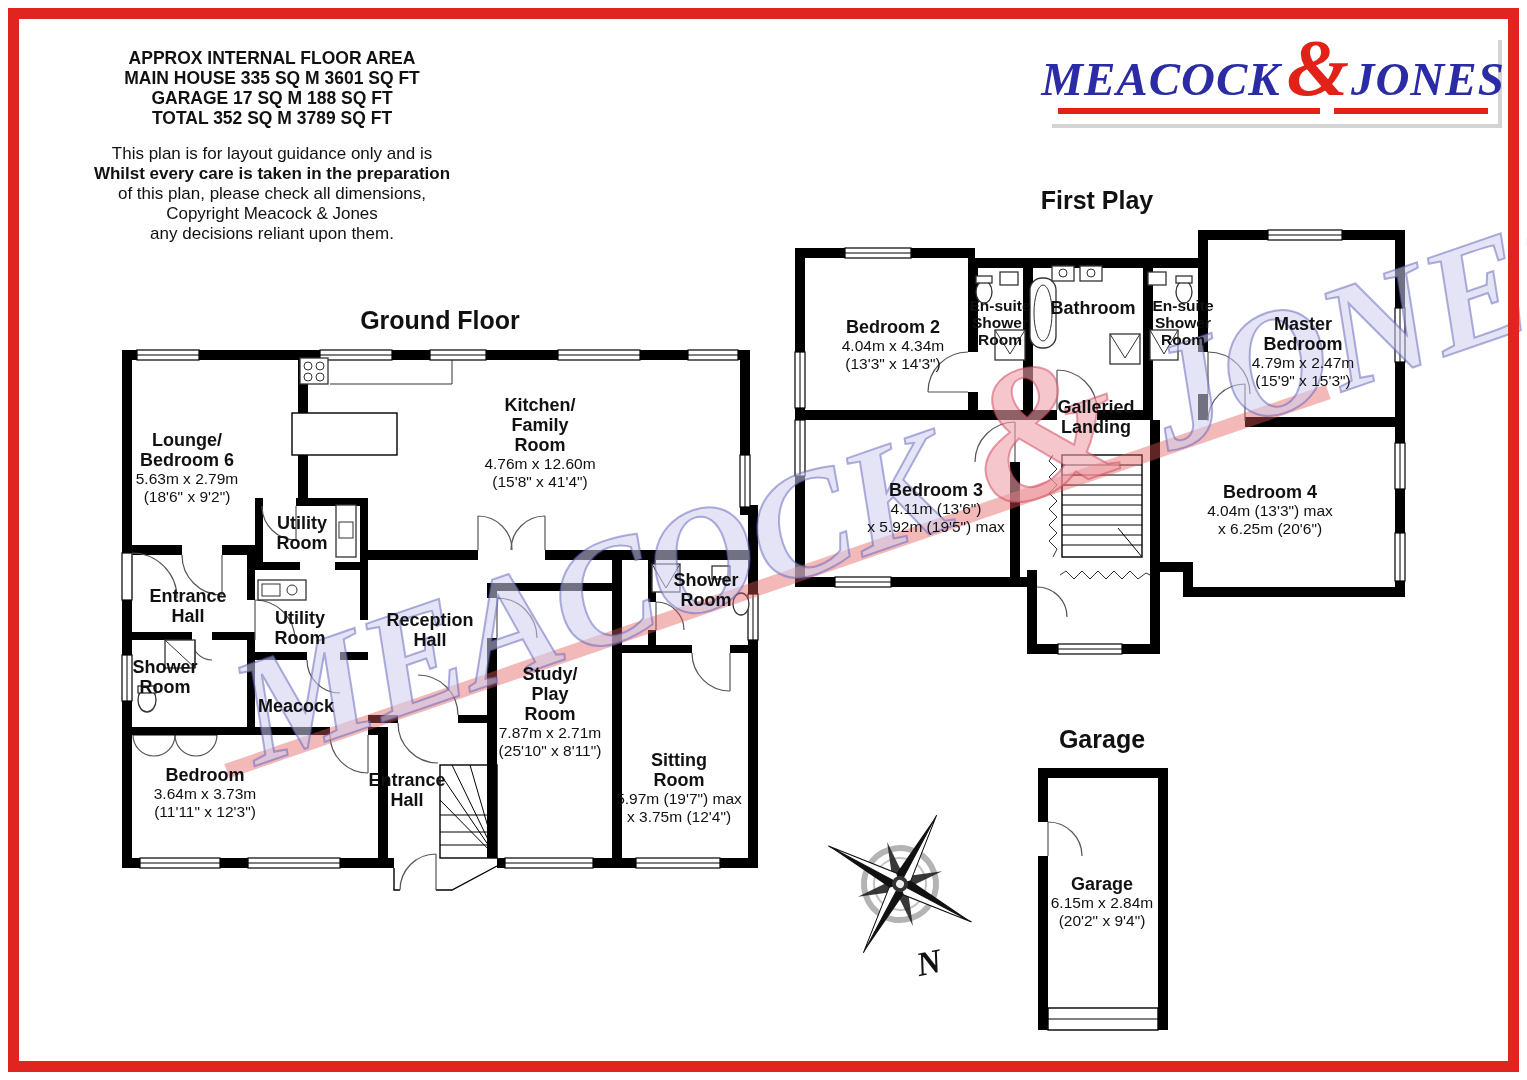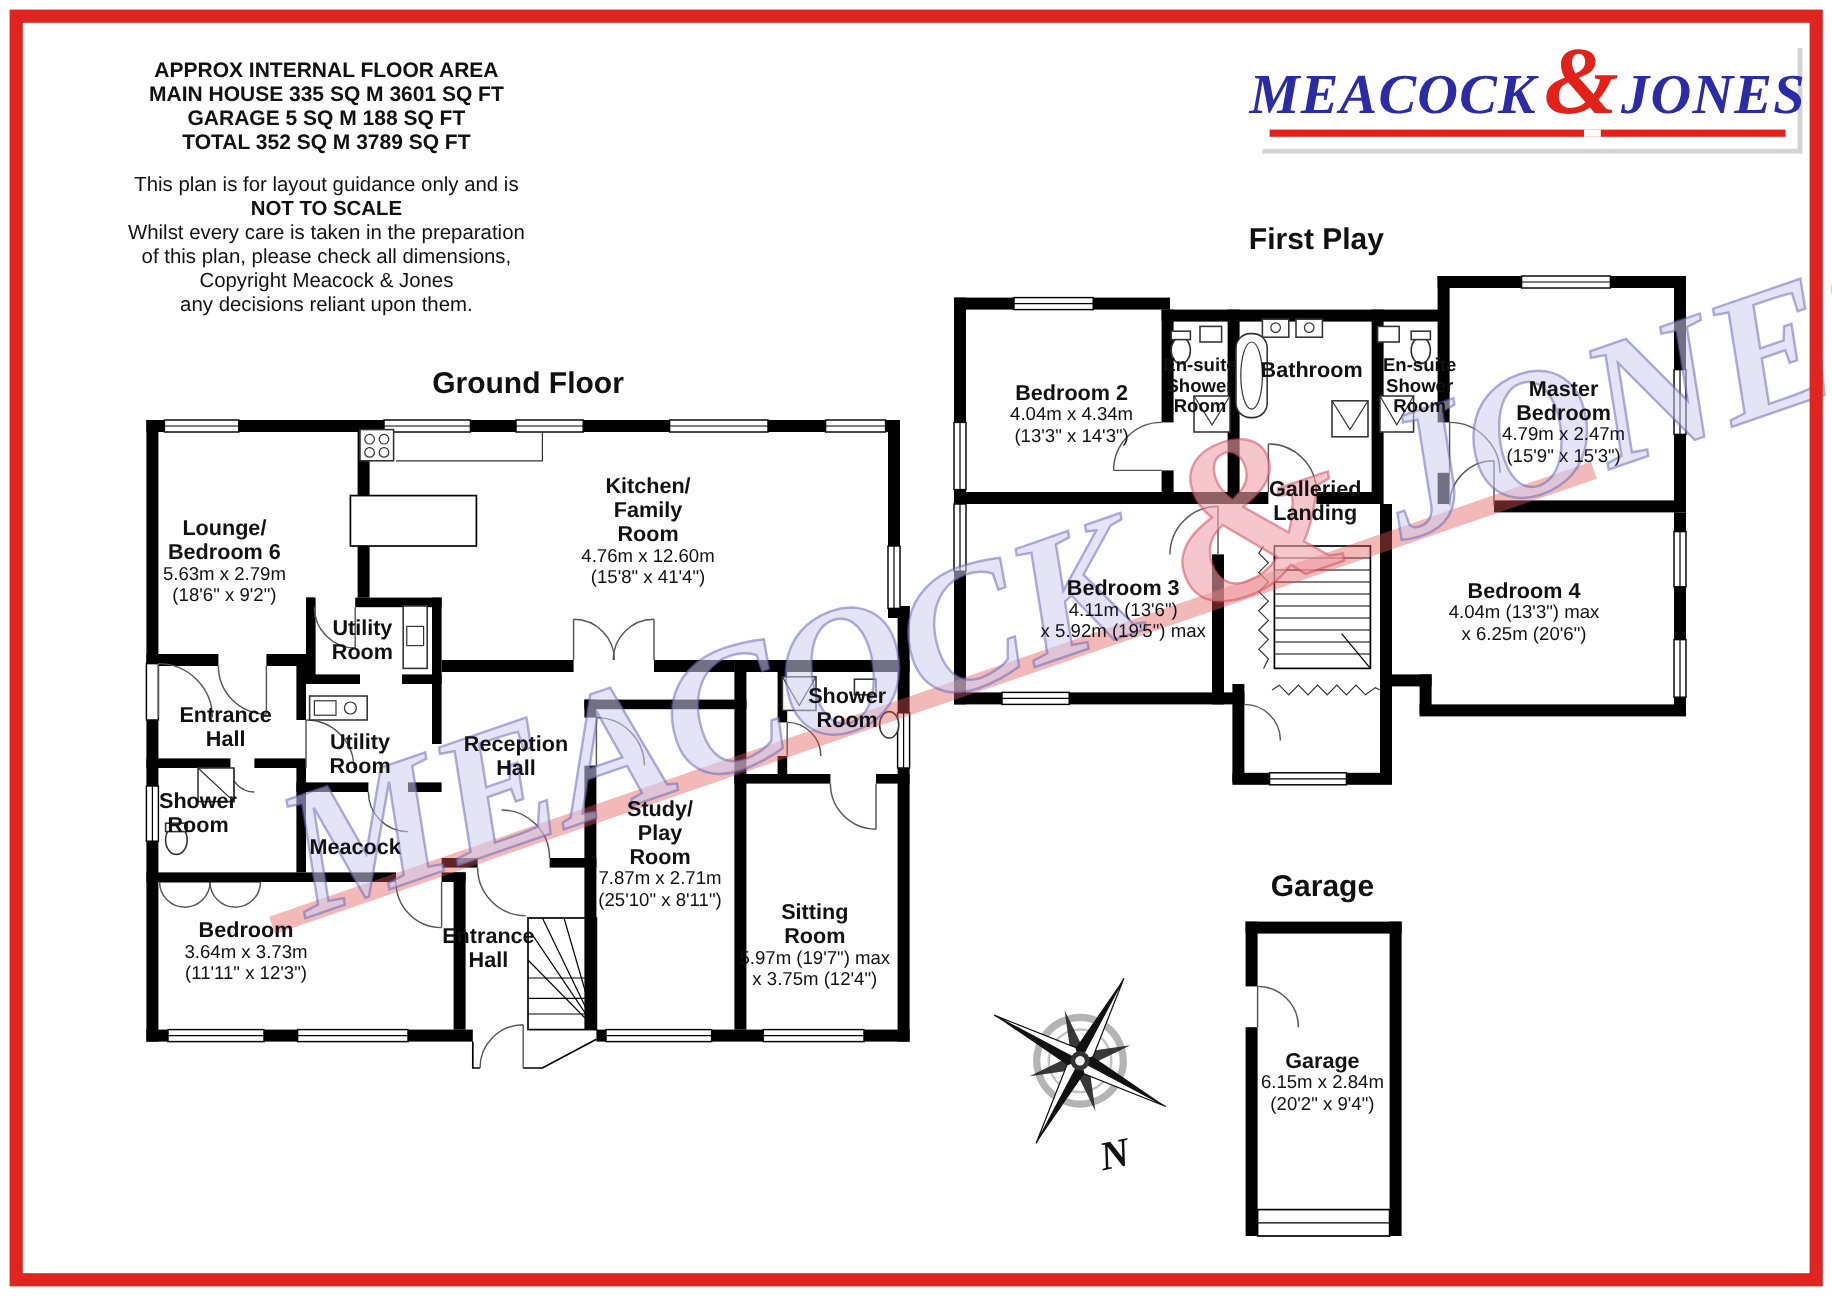--- a/index.html
+++ b/index.html
@@ -55,26 +55,25 @@
 </head>
 <body>
 
 <div class="page">
   <div class="page-border"></div>
 
   <div class="info-block">
     <div class="info-areas">
         <div>APPROX INTERNAL FLOOR AREA</div>
         <div>MAIN HOUSE 335 SQ M 3601 SQ FT</div>
-        <div>GARAGE 5 SQ M 188 SQ FT</div>
+        <div>GARAGE 17 SQ M 188 SQ FT</div>
         <div>TOTAL 352 SQ M 3789 SQ FT</div>
       </div>
     <div class="info-disclaimer">
         <div>This plan is for layout guidance only and is</div>
-        <div>NOT TO SCALE</div>
         <div>Whilst every care is taken in the preparation</div>
         <div>of this plan, please check all dimensions,</div>
         <div>Copyright Meacock &amp; Jones</div>
         <div>any decisions reliant upon them.</div>
       </div>
   </div>
 
   <div class="logo">
     <div class="logo-row">
       <span class="logo-word">MEACOCK</span>

